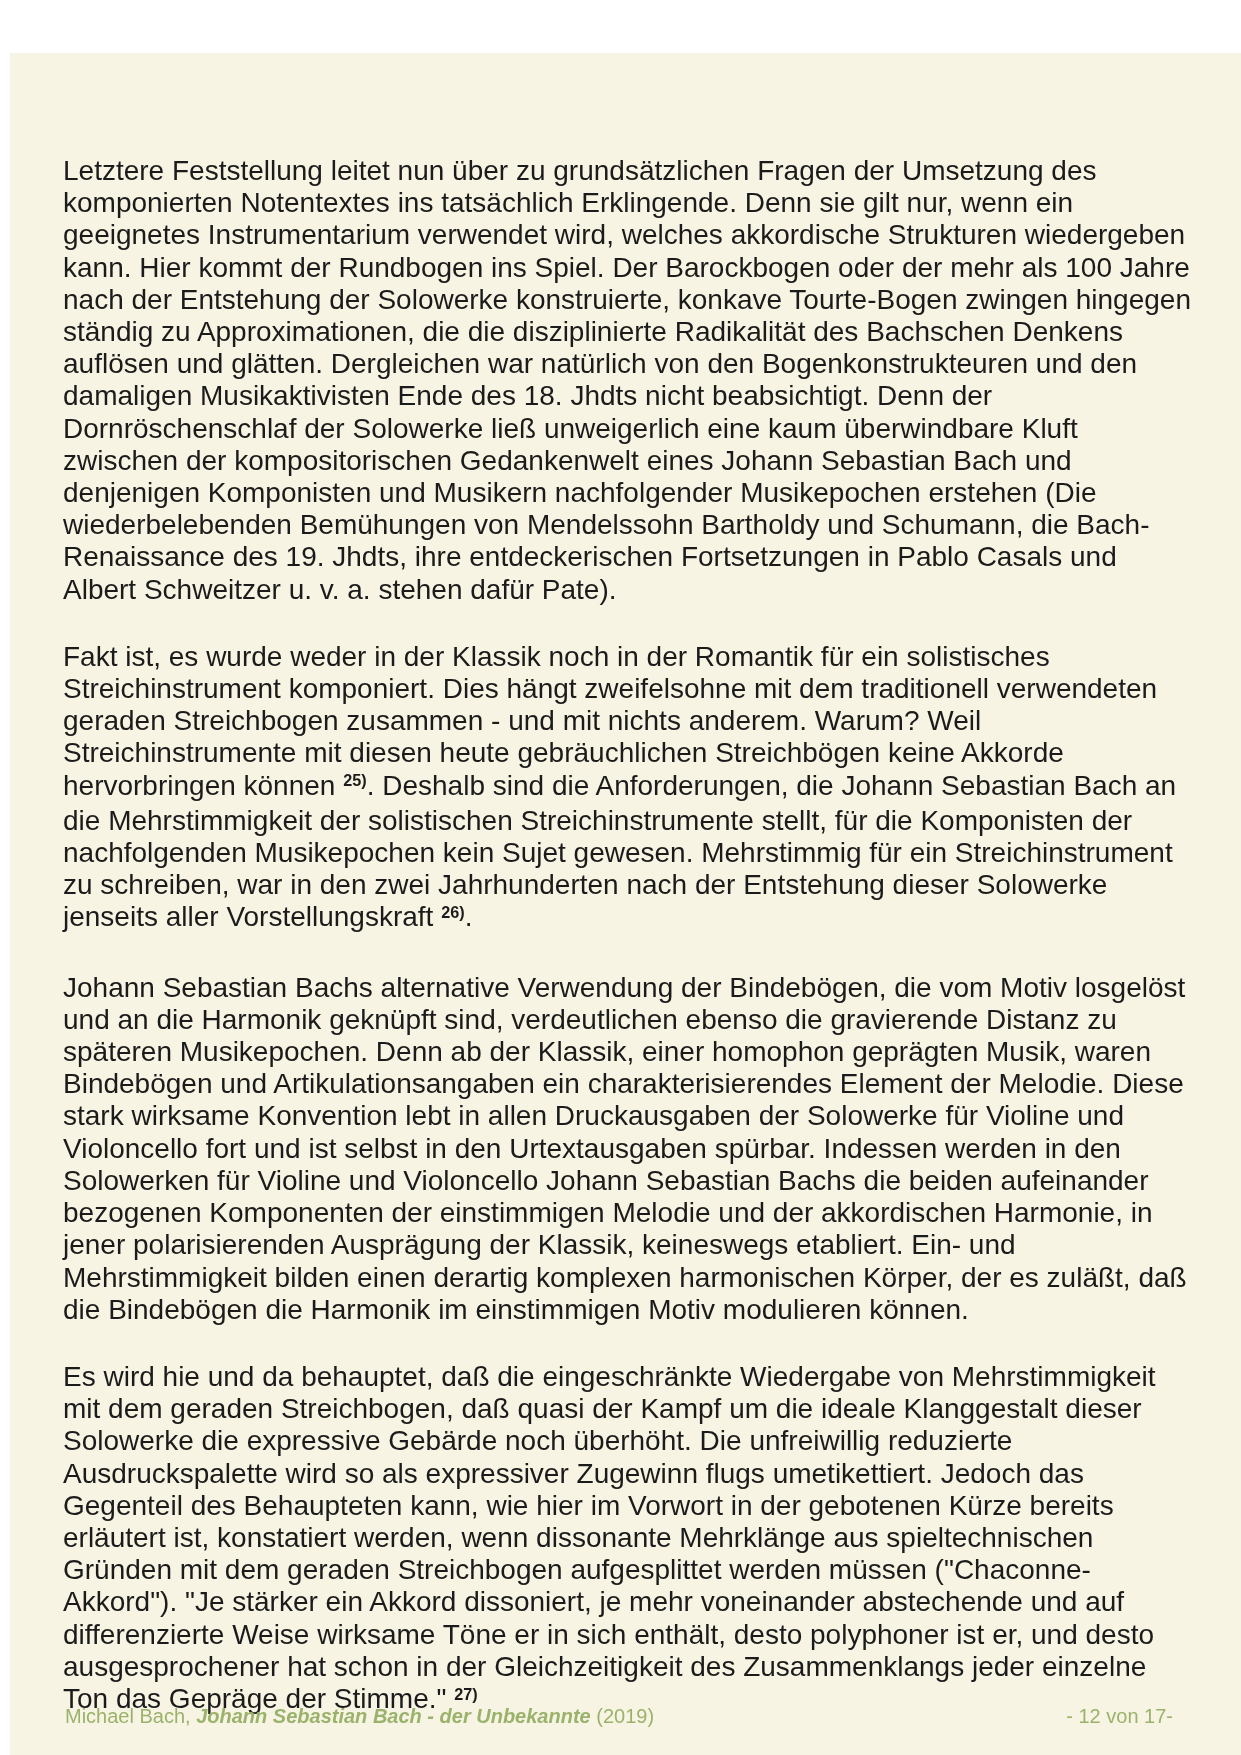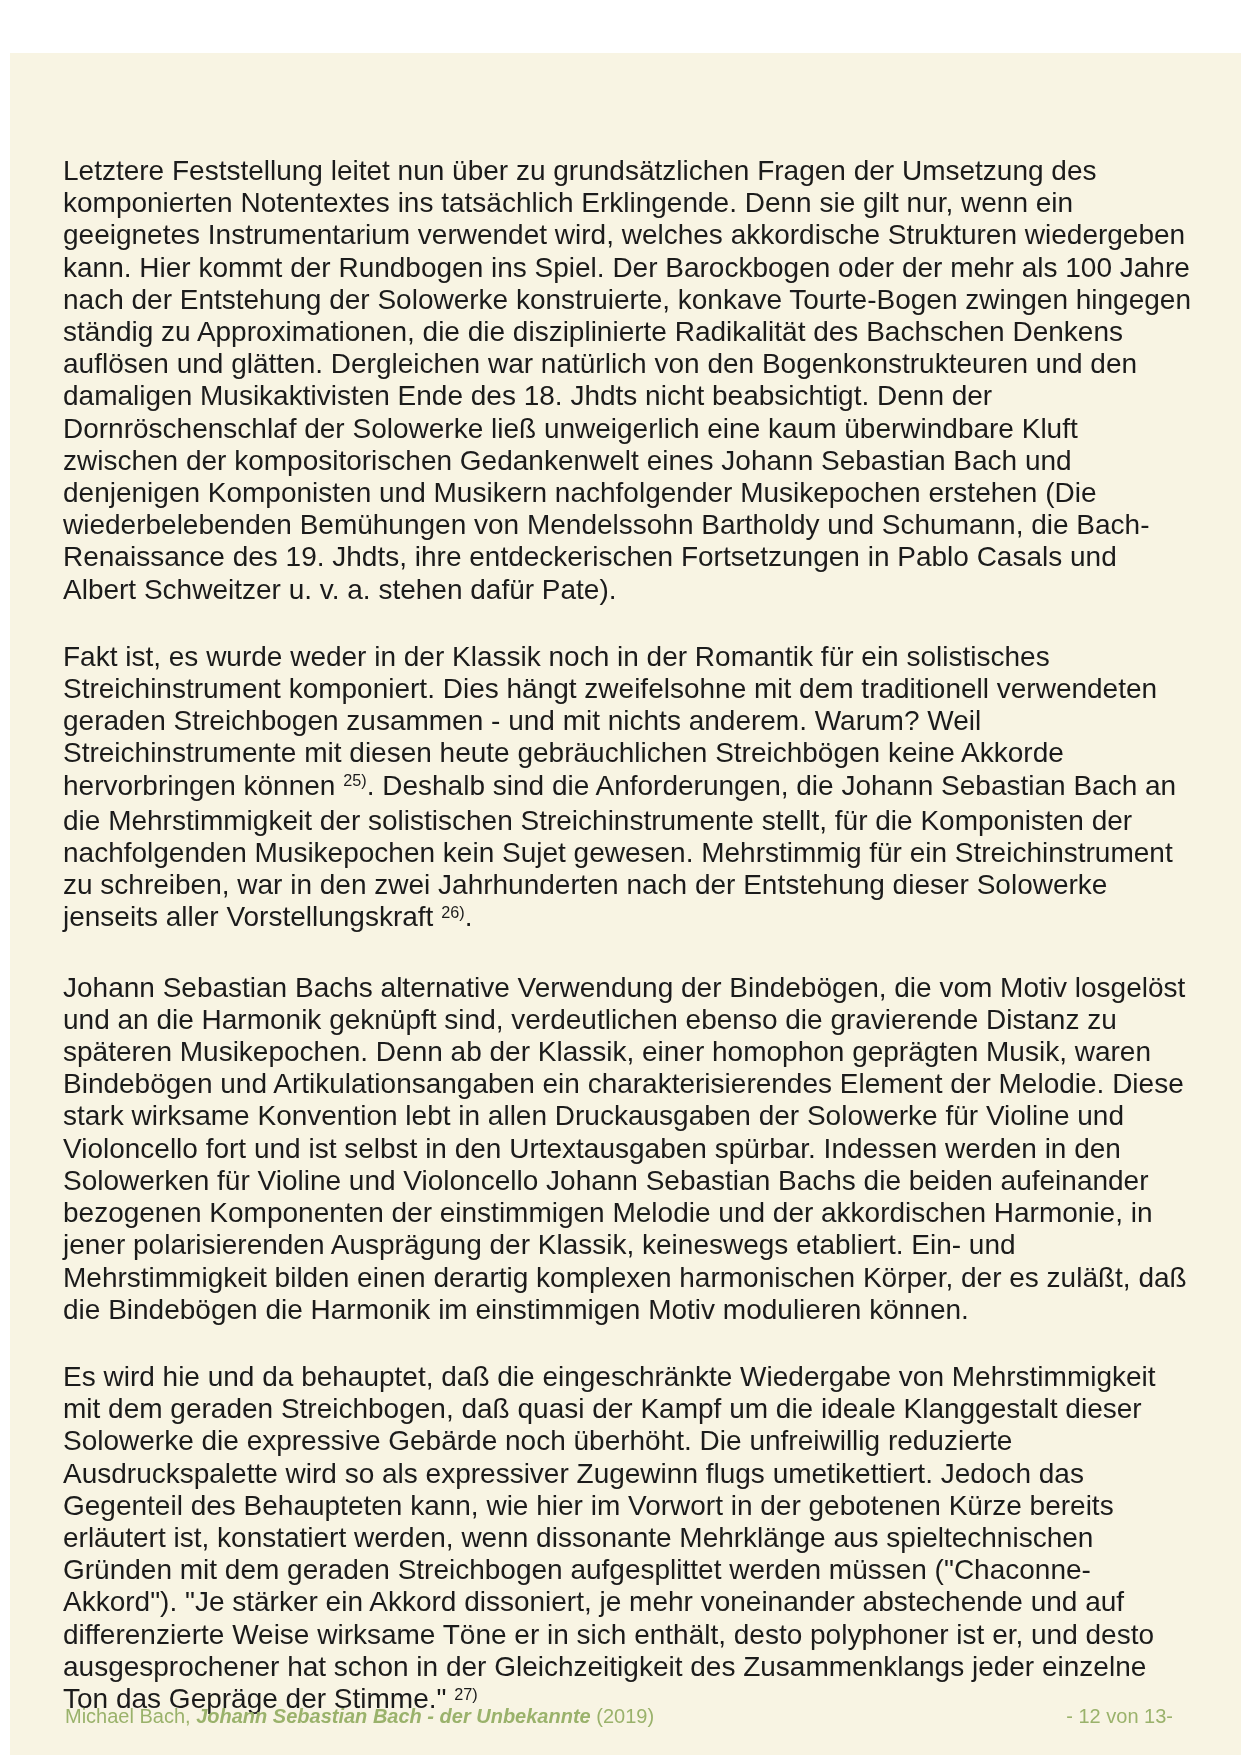--- a/index.html
+++ b/index.html
@@ -33,20 +33,21 @@
   }
   .article p{
     margin:0 0 35px 0;
   }
   .article p:last-child{margin-bottom:0;}
   .sup{
     font-size:0.58em;
     position:relative;
     top:-0.52em;
     letter-spacing:0;
+    font-weight:bold;
   }
   .italic{}
   .bold-italic{font-style:italic;font-weight:bold;}
   .page-footer{
     position:absolute;
     left:55px;right:68px;bottom:27px;
     display:flex;
     justify-content:space-between;
     align-items:flex-end;
     color:var(--accent);
@@ -62,16 +63,16 @@
 
   <main class="article">
     <p><span>Letztere Feststellung leitet nun über zu grundsätzlichen Fragen der Umsetzung des komponierten Notentextes ins tatsächlich Erklingende. Denn sie gilt nur, wenn ein geeignetes Instrumentarium verwendet wird, welches akkordische Strukturen wiedergeben kann. Hier kommt der Rundbogen ins Spiel. Der Barockbogen oder der mehr als 100 Jahre nach der Entstehung der Solowerke konstruierte, konkave Tourte-Bogen zwingen hingegen ständig zu Approximationen, die die disziplinierte Radikalität des Bachschen Denkens auflösen und glätten. Dergleichen war natürlich von den Bogenkonstrukteuren und den damaligen Musikaktivisten Ende des 18. Jhdts nicht beabsichtigt. Denn der Dornröschenschlaf der Solowerke ließ unweigerlich eine kaum überwindbare Kluft zwischen der kompositorischen Gedankenwelt eines Johann Sebastian Bach und denjenigen Komponisten und Musikern nachfolgender Musikepochen erstehen (Die wiederbelebenden Bemühungen von Mendelssohn Bartholdy und Schumann, die Bach-Renaissance des 19. Jhdts, ihre entdeckerischen Fortsetzungen in Pablo Casals und Albert Schweitzer u. v. a. stehen dafür Pate).</span></p>
     <p><span>Fakt ist, es wurde weder in der Klassik noch in der Romantik für ein solistisches Streichinstrument komponiert. Dies hängt zweifelsohne mit dem traditionell verwendeten geraden Streichbogen zusammen - und mit nichts anderem. Warum? Weil Streichinstrumente mit diesen heute gebräuchlichen Streichbögen keine Akkorde hervorbringen können </span><span class="sup">25)</span><span>. Deshalb sind die Anforderungen, die Johann Sebastian Bach an die Mehrstimmigkeit der solistischen Streichinstrumente stellt, für die Komponisten der nachfolgenden Musikepochen kein Sujet gewesen. Mehrstimmig für ein Streichinstrument zu schreiben, war in den zwei Jahrhunderten nach der Entstehung dieser Solowerke jenseits aller Vorstellungskraft </span><span class="sup">26)</span><span>.</span></p>
     <p><span>Johann Sebastian Bachs alternative Verwendung der Bindebögen, die vom Motiv losgelöst und an die Harmonik geknüpft sind, verdeutlichen ebenso die gravierende Distanz zu späteren Musikepochen. Denn ab der Klassik, einer homophon geprägten Musik, waren Bindebögen und Artikulationsangaben ein charakterisierendes Element der Melodie. Diese stark wirksame Konvention lebt in allen Druckausgaben der Solowerke für Violine und Violoncello fort und ist selbst in den Urtextausgaben spürbar. Indessen werden in den Solowerken für Violine und Violoncello Johann Sebastian Bachs die beiden aufeinander bezogenen Komponenten der einstimmigen Melodie und der akkordischen Harmonie, in jener polarisierenden Ausprägung der Klassik, keineswegs etabliert. Ein- und Mehrstimmigkeit bilden einen derartig komplexen harmonischen Körper, der es zuläßt, daß die Bindebögen die Harmonik im einstimmigen Motiv modulieren können.</span></p>
     <p><span>Es wird hie und da behauptet, daß die eingeschränkte Wiedergabe von Mehrstimmigkeit mit dem geraden Streichbogen, daß quasi der Kampf um die ideale Klanggestalt dieser Solowerke die expressive Gebärde noch überhöht. Die unfreiwillig reduzierte Ausdruckspalette wird so als expressiver Zugewinn flugs umetikettiert. Jedoch das Gegenteil des Behaupteten kann, wie hier im Vorwort in der gebotenen Kürze bereits erläutert ist, konstatiert werden, wenn dissonante Mehrklänge aus spieltechnischen Gründen mit dem geraden Streichbogen aufgesplittet werden müssen ("Chaconne-Akkord"). "</span><span class="italic">Je stärker ein Akkord dissoniert, je mehr voneinander abstechende und auf differenzierte Weise wirksame Töne er in sich enthält, desto polyphoner ist er, und desto ausgesprochener hat schon in der Gleichzeitigkeit des Zusammenklangs jeder einzelne Ton das Gepräge der Stimme.</span><span>" </span><span class="sup">27)</span></p>
   </main>
 
   <footer class="page-footer">
     <span class="footer-left"><span>Michael Bach, </span><span class="bold-italic">Johann Sebastian Bach - der Unbekannte</span><span> (2019)</span></span>
-    <span class="footer-right">- 12 von 13-</span>
+    <span class="footer-right">- 12 von 17-</span>
   </footer>
 
 </div>
 
 </body></html>

